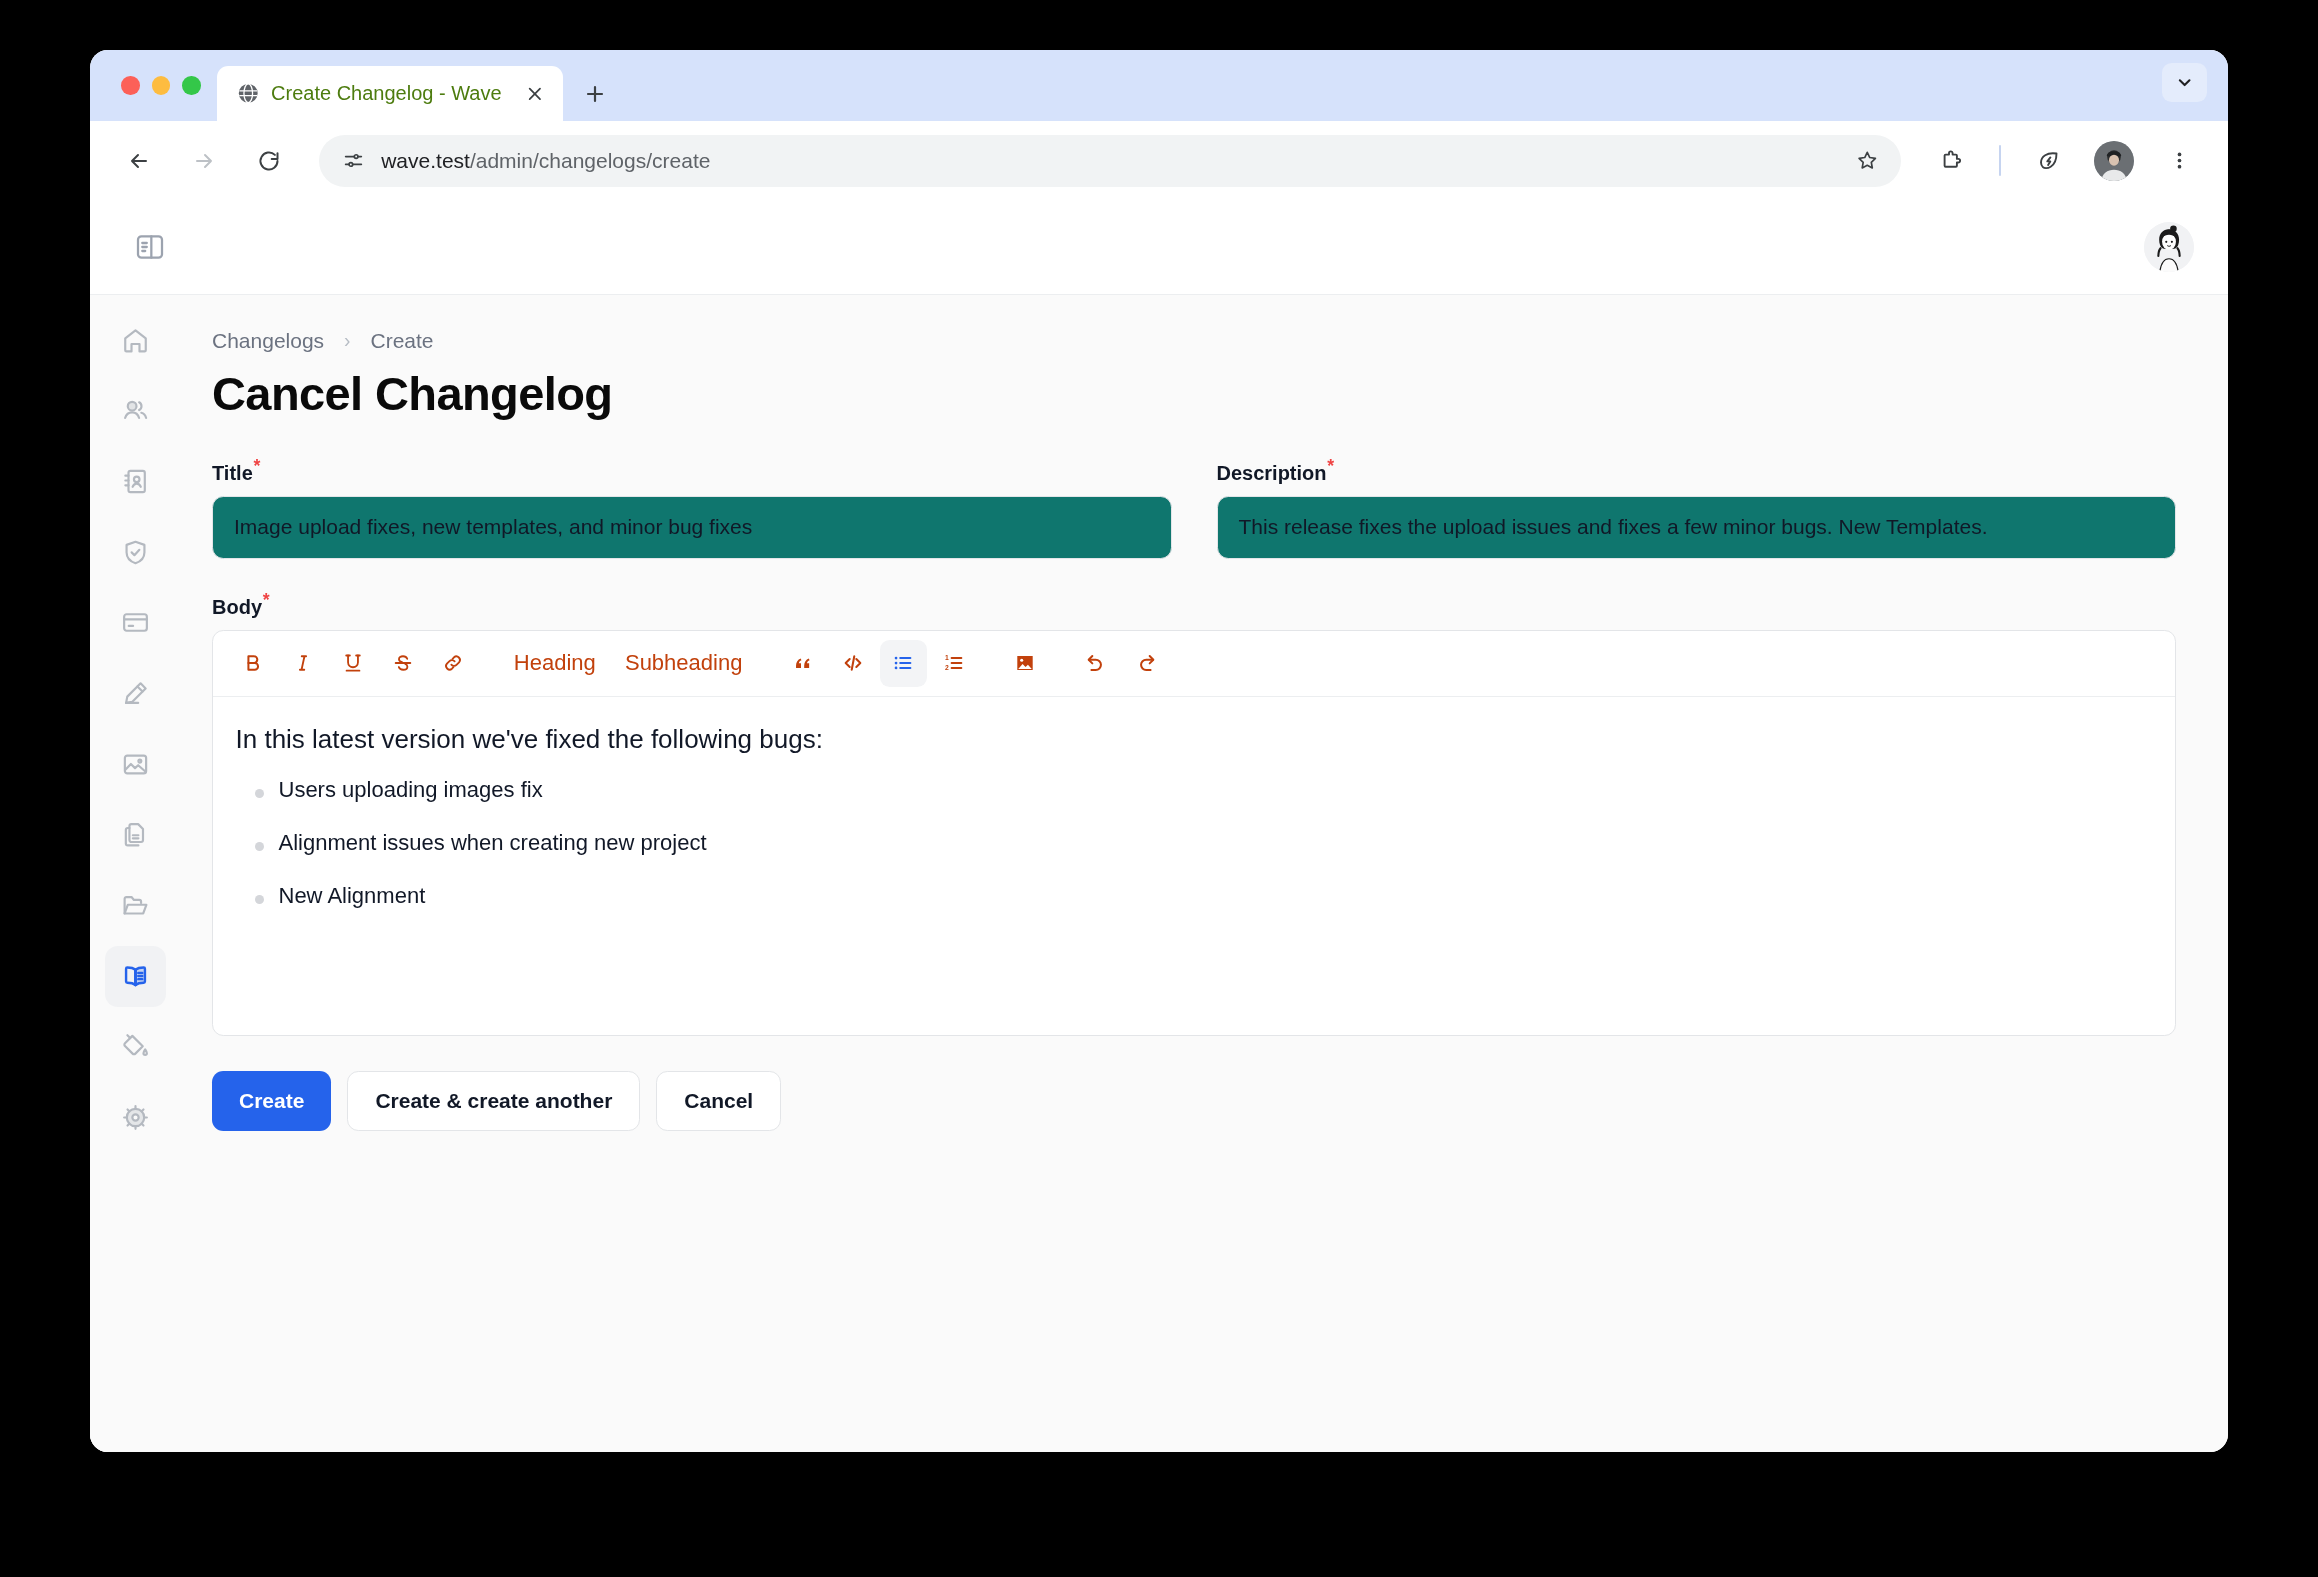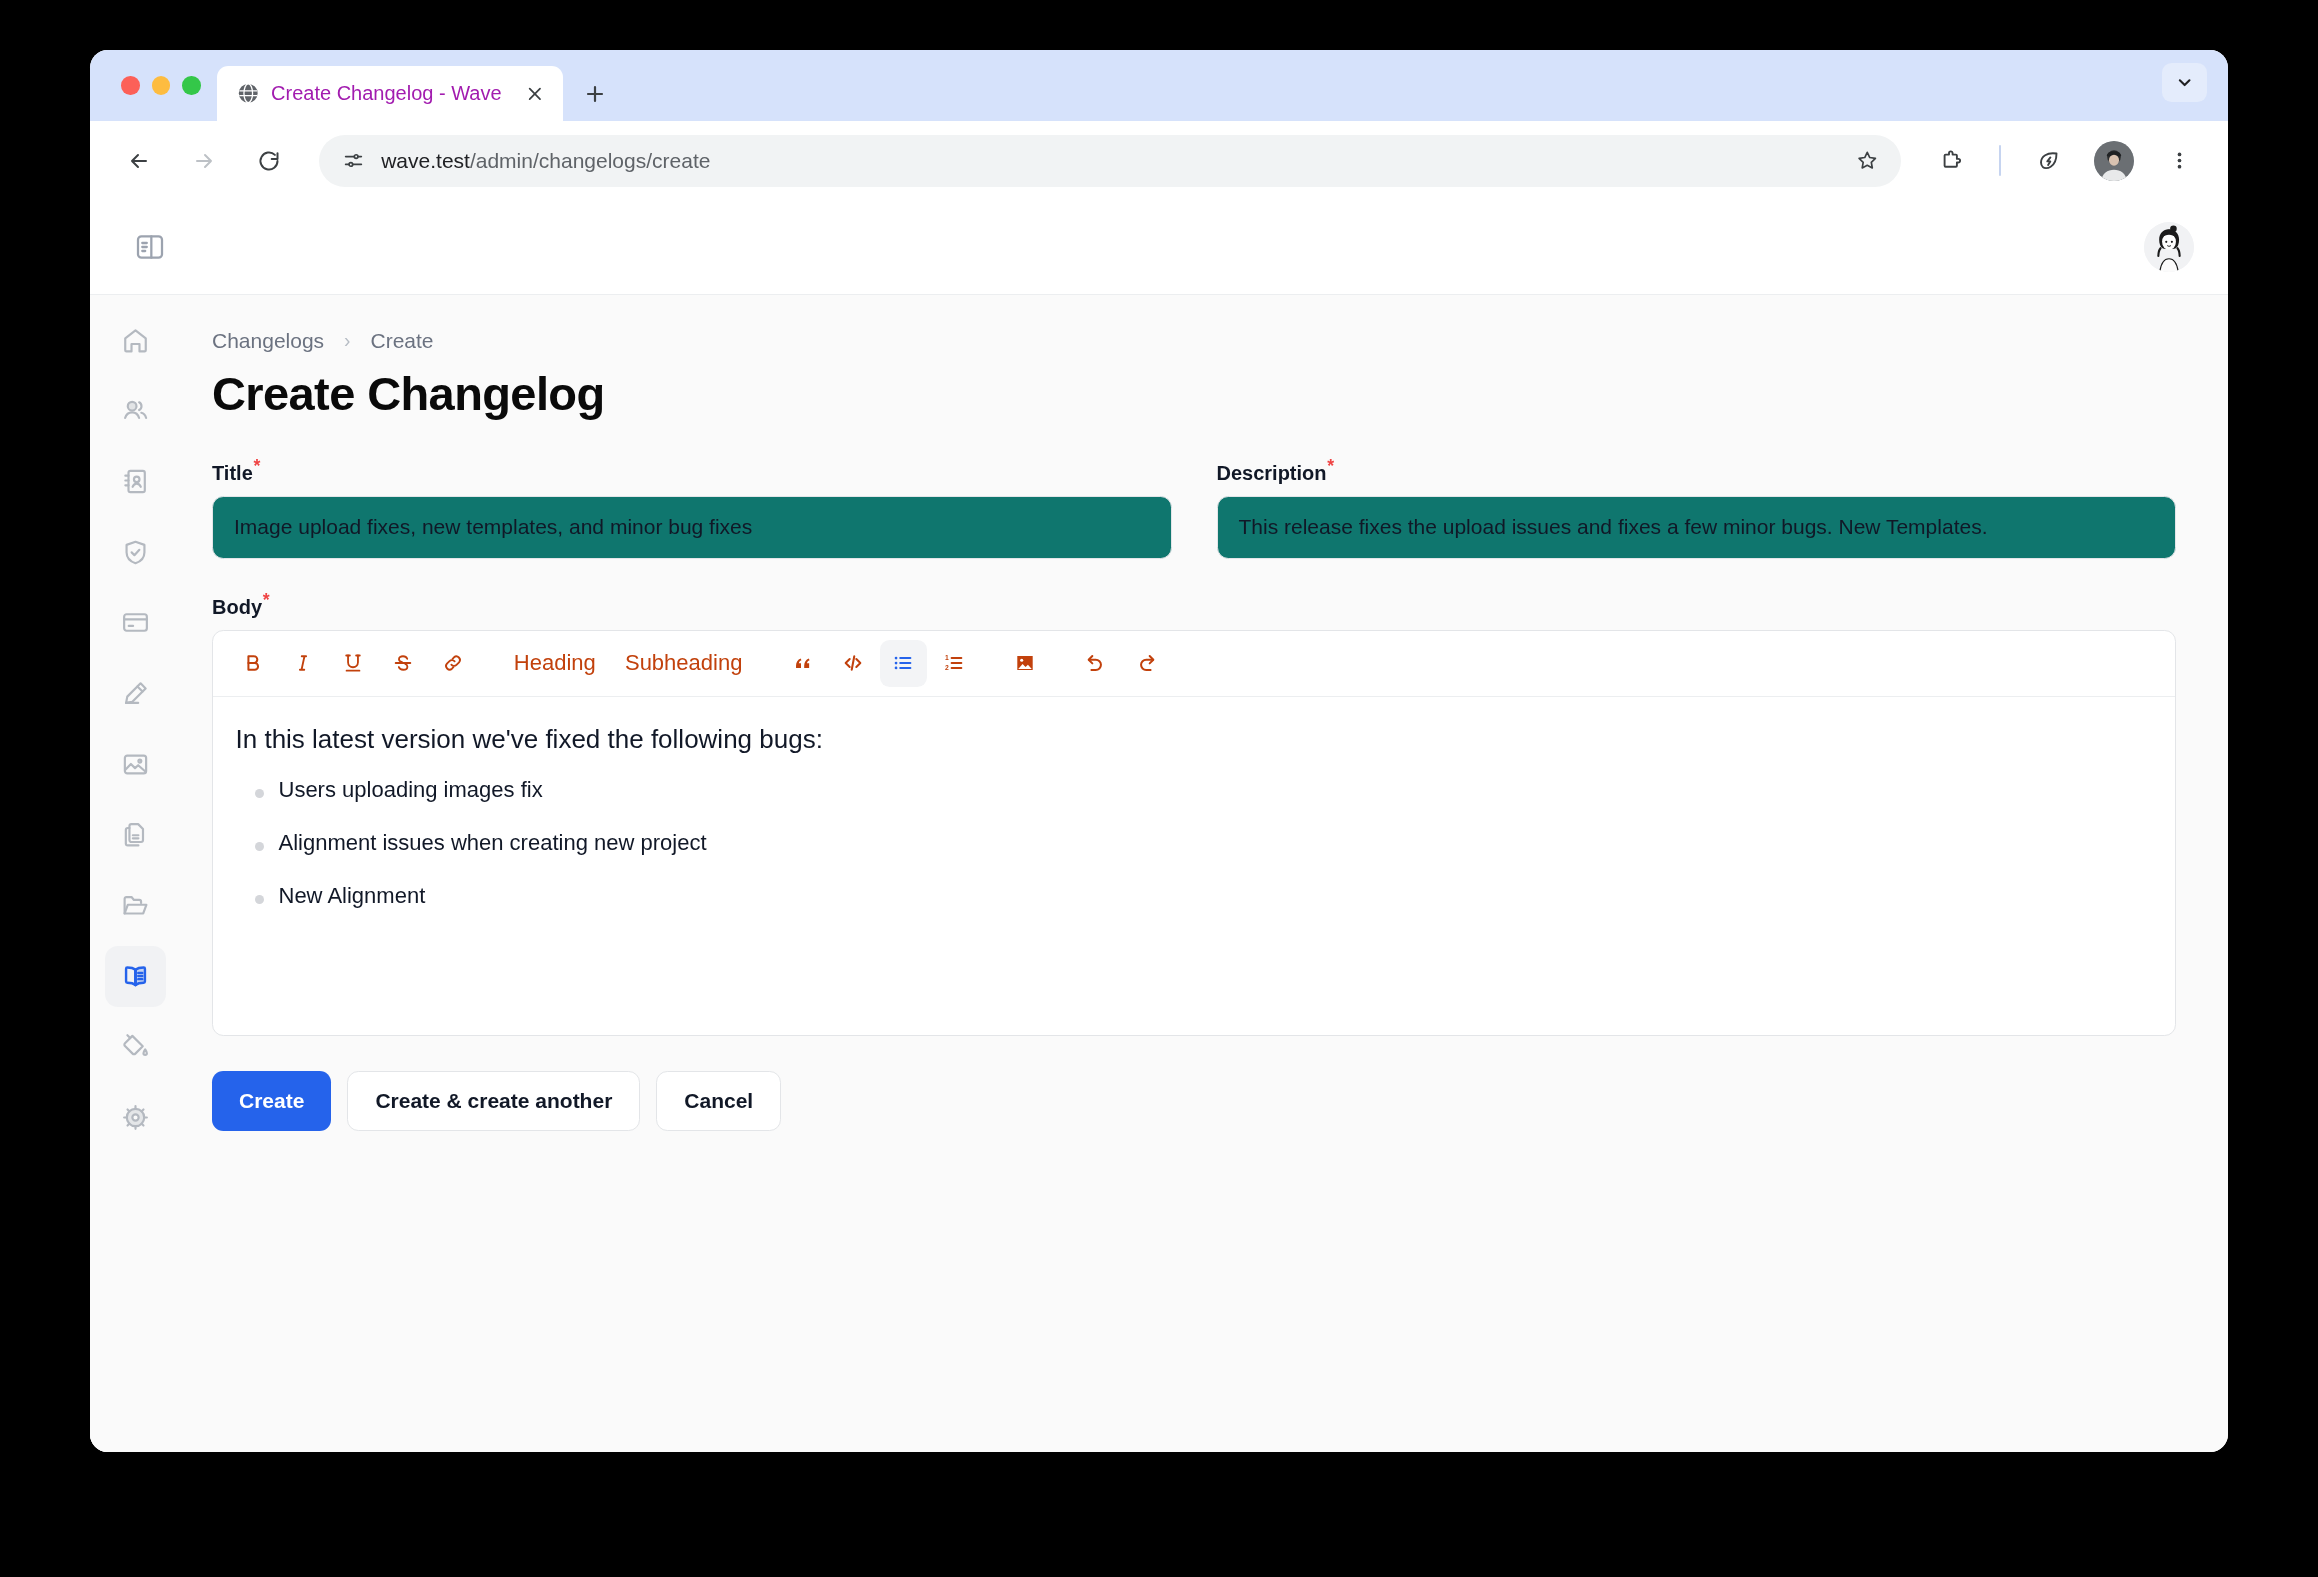--- a/index.html
+++ b/index.html
@@ -55,21 +55,21 @@
     min-width: 346px;
     position: relative;
   }
   #tab-favicon {
     width: 24px; height: 24px;
     flex: none;
     display: flex; align-items: center; justify-content: center;
   }
   #tab-title {
     font-size: 20px;
-    color: #a21caf;
+    color: #4d7c0f;
     white-space: nowrap;
     overflow: hidden;
     text-overflow: ellipsis;
     flex: 1;
   }
   #tab-close {
     width: 27px; height: 27px;
     display: flex; align-items: center; justify-content: center;
     border-radius: 50%;
     color: #3c4043;
@@ -605,21 +605,21 @@
       </div>
 
       <div id="main">
 
         <div id="breadcrumb">
           <span>Changelogs</span>
           <span class="crumb-sep">›</span>
           <span>Create</span>
         </div>
 
-        <div id="page-title">Create Changelog</div>
+        <div id="page-title">Cancel Changelog</div>
 
         <div class="field-row">
           <div class="field">
             <span class="field-label"><span>Title</span><span class="req-star">*</span></span>
             <div class="text-input">Image upload fixes, new templates, and minor bug fixes</div>
           </div>
           <div class="field">
             <span class="field-label"><span>Description</span><span class="req-star">*</span></span>
             <div class="text-input">This release fixes the upload issues and fixes a few minor bugs. New Templates.</div>
           </div>

